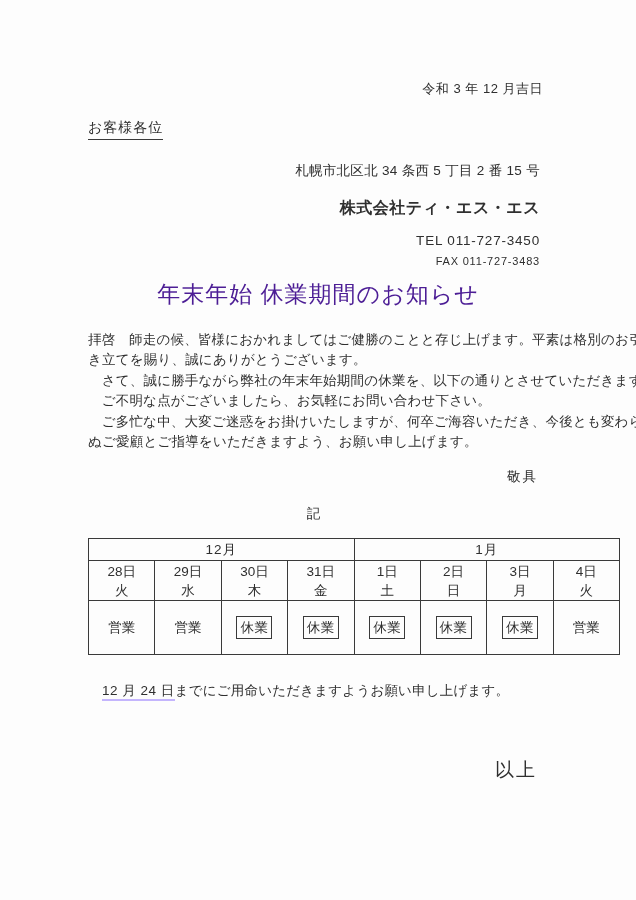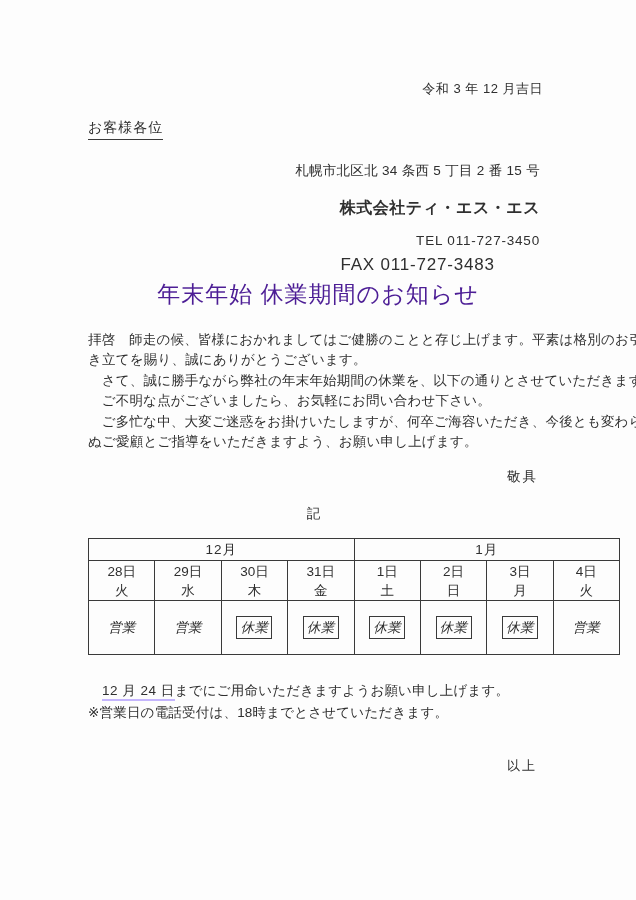--- a/index.html
+++ b/index.html
@@ -24,21 +24,21 @@
     font-size: 14px; letter-spacing: 1px;
     border-bottom: 1px solid #3a3a3a; padding-bottom: 2px;
   }
   .sender-block {
     position: absolute; top: 154px; right: 96px;
     text-align: right;
   }
   .sender-address { font-size: 13.5px; letter-spacing: 0.3px; margin-top: 8px; }
   .sender-company { font-size: 16px; font-weight: bold; letter-spacing: 0.5px; margin-top: 18px; }
   .sender-tel { font-size: 13.5px; letter-spacing: 0.8px; margin-top: 14px; }
-  .sender-fax { font-size: 17px; letter-spacing: 0.8px; margin-top: 7px; text-align: center; }
+  .sender-fax { font-size: 11px; letter-spacing: 0.8px; margin-top: 7px; }
 
   .doc-title {
     position: absolute; top: 279px; left: 0; width: 100%;
     text-align: center; font-size: 23px; font-weight: normal;
     letter-spacing: 1px; color: #4c1d95;
   }
 
   .body-text {
     position: absolute; top: 330px; left: 88px; width: 460px;
     font-size: 13.5px; line-height: 20.4px; letter-spacing: 0.2px;
@@ -61,42 +61,42 @@
   .schedule-table th, .schedule-table td {
     border: 1.4px solid #3a3a3a;
     font-weight: normal;
     text-align: center;
     font-size: 13.5px;
     color: #2f2f2f;
     padding: 0;
   }
   .schedule-table .month-row th { height: 22px; letter-spacing: 1px; }
   .schedule-table .date-row th { height: 40px; line-height: 19px; margin-top: 19px; }
-  .schedule-table .status-row td { height: 54px; font-style: italic; }
+  .schedule-table .status-row td { height: 54px; }
   .status-box {
     display: inline-block;
     border: 1px solid #3a3a3a;
     padding: 2px 3px 1px 3px;
     letter-spacing: 0.5px;
   }
 
   .notes {
     position: absolute; top: 680px; left: 88px; width: 470px;
     font-size: 13.5px; line-height: 22px; letter-spacing: 0.2px;
   }
   .notes .indent { padding-left: 14px; }
   .u {
     border-bottom: 2px solid #c4b5fd;
     padding-bottom: 1px;
     letter-spacing: 0.5px;
     text-align: right;
   }
   .end-mark {
     position: absolute; top: 757px; right: 99px;
-    font-size: 13px; letter-spacing: 2px;
+    font-size: 19px; letter-spacing: 2px;
   }
 </style>
 </head>
 <body>
 
 <div class="page">
 
   <div class="date-line line">令和 3 年 12 月吉日</div>
 
   <div class="addressee line">お客様各位</div>
@@ -147,18 +147,17 @@
         <td><span class="status-box">休業</span></td>
         <td><span class="status-box">休業</span></td>
         <td><span class="status-box">休業</span></td>
         <td><span>営業</span></td>
       </tr>
     </tbody>
   </table>
 
   <div class="notes">
     <p class="line indent"><span class="u">12 月 24 日</span><span>までにご用命いただきますようお願い申し上げます。</span></p>
-    <p class="line">※営業日の電話受付は、18時までとさせていただきます。</p>
   </div>
 
   <div class="end-mark line">以上</div>
 
 </div>
 
 </body></html>

